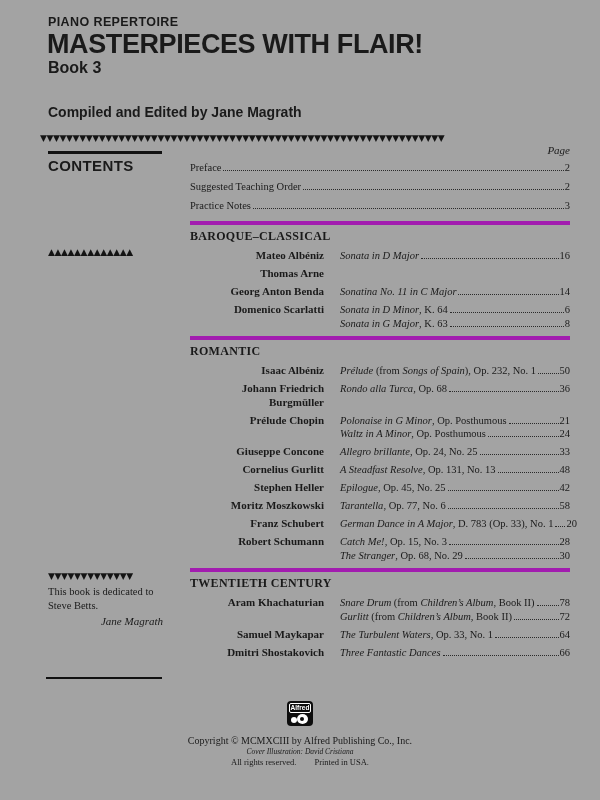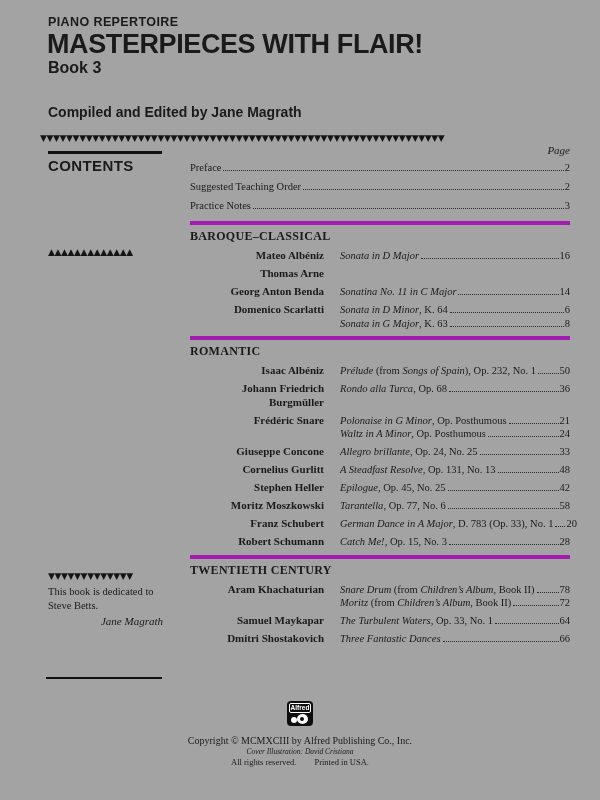--- a/index.html
+++ b/index.html
@@ -162,21 +162,21 @@
             <div class="composer">Johann Friedrich Burgmüller</div>
             <div class="works">
               <div class="work-row">
                 <span class="work-title"><span class="it">Rondo alla Turca</span><span class="rm">, Op. 68</span></span>
                 <span class="leader"></span>
                 <span class="pageno">36</span>
               </div>
             </div>
           </div>
           <div class="toc-item">
-            <div class="composer">Frédéric Snare</div>
+            <div class="composer">Prélude Chopin</div>
             <div class="works">
               <div class="work-row">
                 <span class="work-title"><span class="it">Polonaise in G Minor</span><span class="rm">, Op. Posthumous</span></span>
                 <span class="leader"></span>
                 <span class="pageno">21</span>
               </div>
               <div class="work-row">
                 <span class="work-title"><span class="it">Waltz in A Minor</span><span class="rm">, Op. Posthumous</span></span>
                 <span class="leader"></span>
                 <span class="pageno">24</span>
@@ -233,36 +233,41 @@
               </div>
             </div>
           </div>
           <div class="toc-item">
             <div class="composer">Robert Schumann</div>
             <div class="works">
               <div class="work-row">
                 <span class="work-title"><span class="it">Catch Me!</span><span class="rm">, Op. 15, No. 3</span></span>
                 <span class="leader"></span>
                 <span class="pageno">28</span>
+              </div>
+              <div class="work-row">
+                <span class="work-title"><span class="it">The Stranger</span><span class="rm">, Op. 68, No. 29</span></span>
+                <span class="leader"></span>
+                <span class="pageno">30</span>
               </div>
             </div>
           </div>
         </div>
         <div class="toc-section">
           <div class="section-title">TWENTIETH CENTURY</div>
           <div class="toc-item">
             <div class="composer">Aram Khachaturian</div>
             <div class="works">
               <div class="work-row">
                 <span class="work-title"><span class="it">Snare Drum</span><span class="rm"> (from </span><span class="it">Children’s Album</span><span class="rm">, Book II) </span></span>
                 <span class="leader"></span>
                 <span class="pageno">78</span>
               </div>
               <div class="work-row">
-                <span class="work-title"><span class="it">Moritz</span><span class="rm"> (from </span><span class="it">Children’s Album</span><span class="rm">, Book II)</span></span>
+                <span class="work-title"><span class="it">Gurlitt</span><span class="rm"> (from </span><span class="it">Children’s Album</span><span class="rm">, Book II)</span></span>
                 <span class="leader"></span>
                 <span class="pageno">72</span>
               </div>
             </div>
           </div>
           <div class="toc-item">
             <div class="composer">Samuel Maykapar</div>
             <div class="works">
               <div class="work-row">
                 <span class="work-title"><span class="it">The Turbulent Waters</span><span class="rm">, Op. 33, No. 1</span></span>

